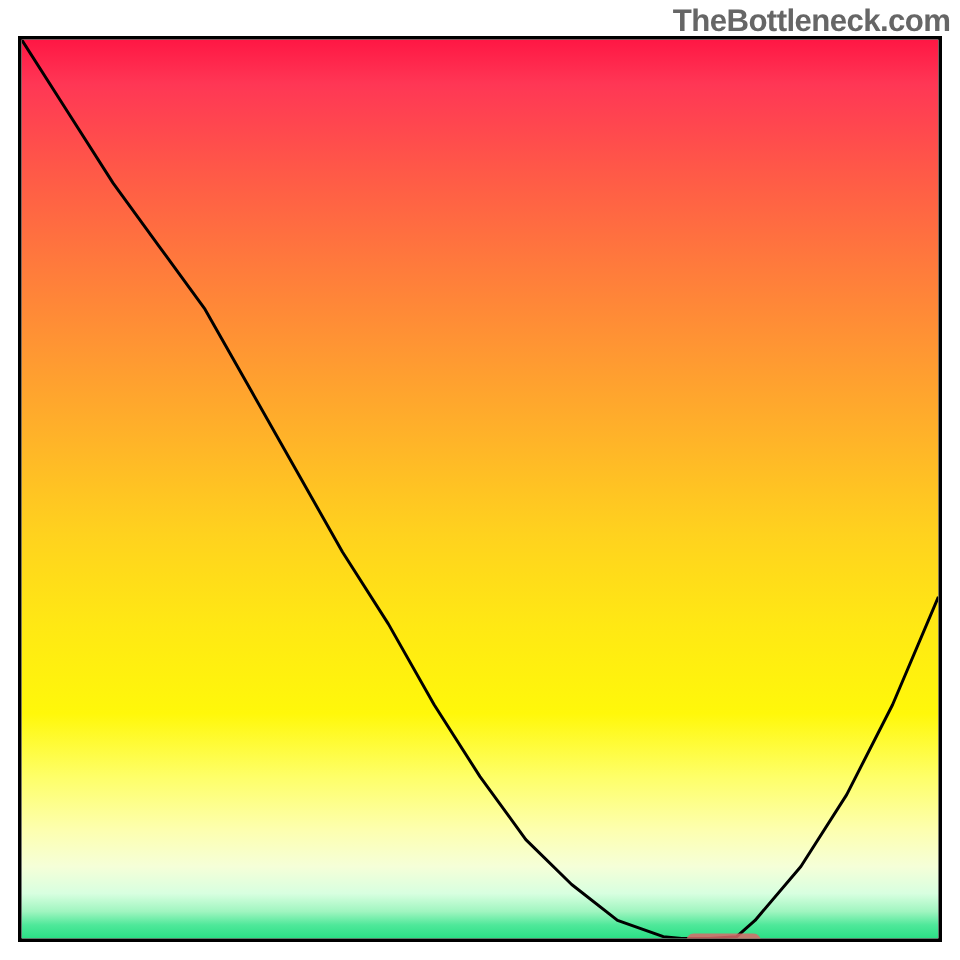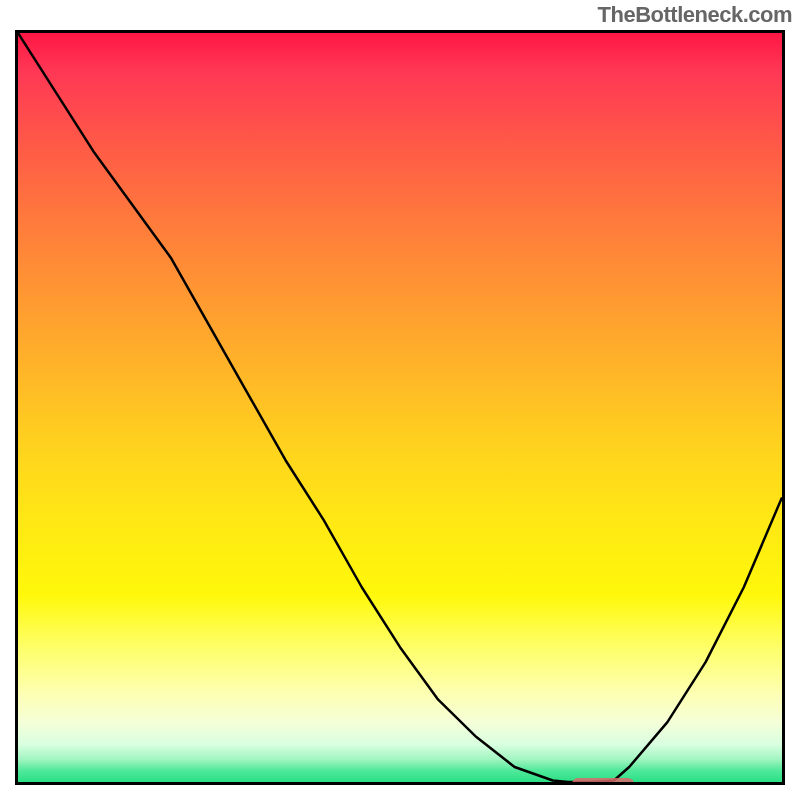--- a/index.html
+++ b/index.html
@@ -12,21 +12,21 @@
   }
   .container {
     position: relative;
     width: 800px;
     height: 800px;
   }
   .watermark {
     position: absolute;
     top: 2px;
     right: 8px;
-    font-size: 22px;
+    font-size: 26px;
     font-weight: bold;
     color: #666666;
     font-family: Arial, sans-serif;
     letter-spacing: -0.5px;
     z-index: 10;
   }
   .plot-area {
     position: absolute;
     left: 15px;
     top: 30px;

